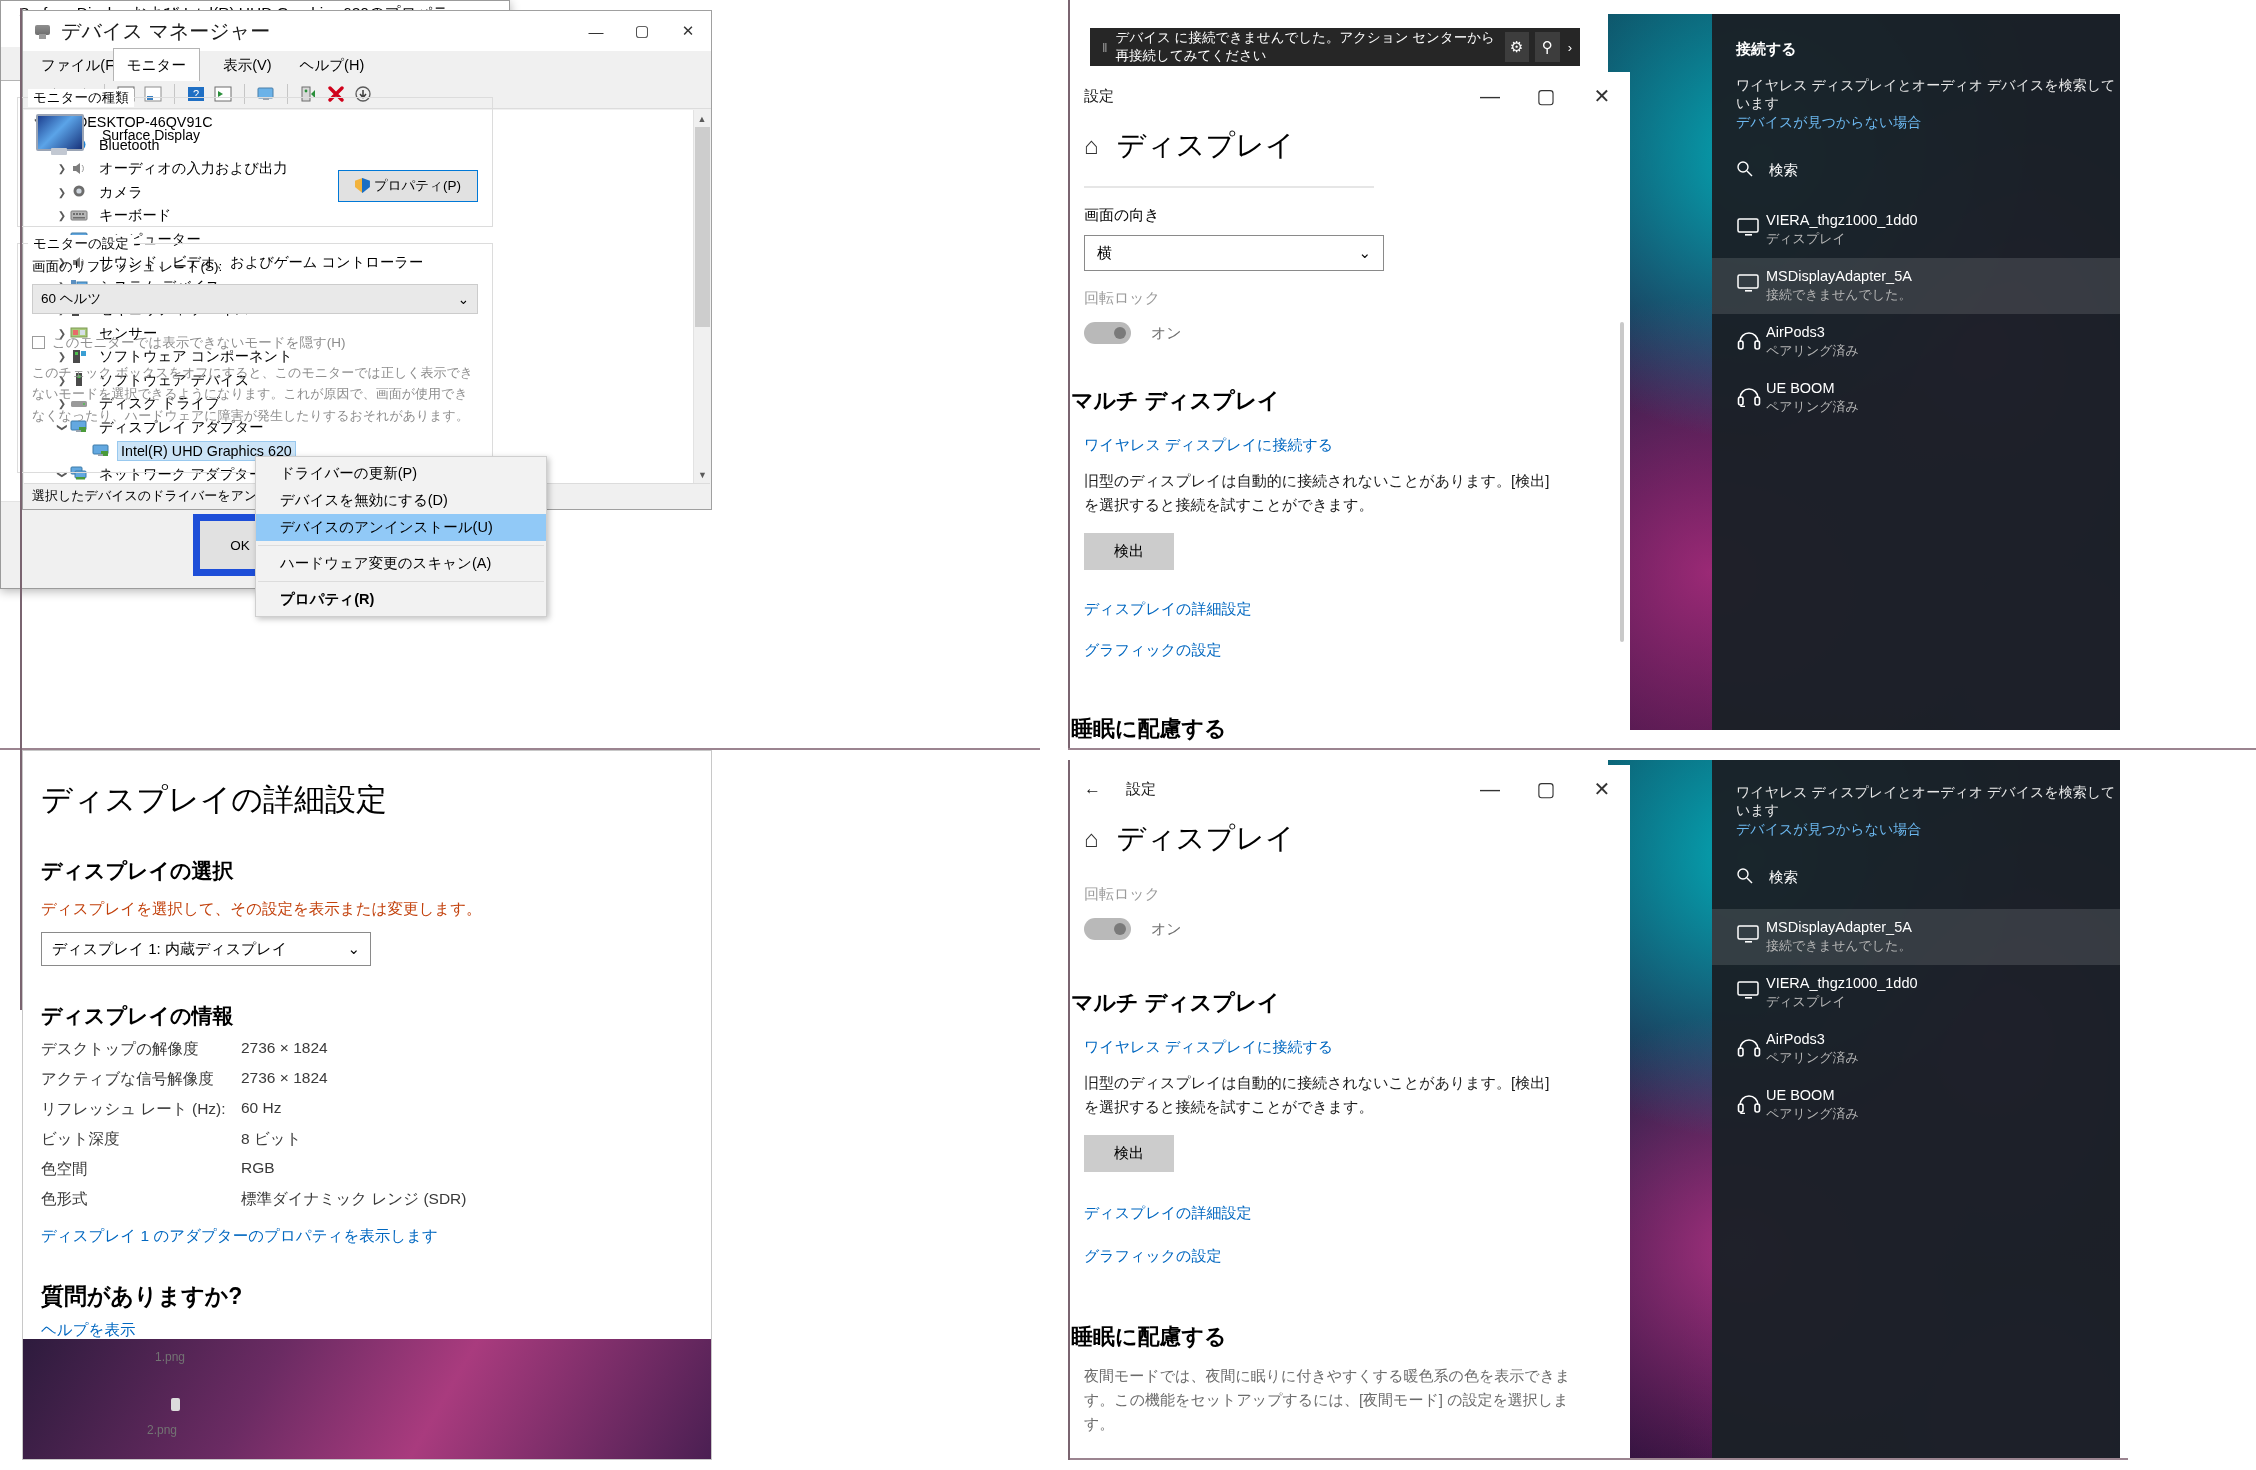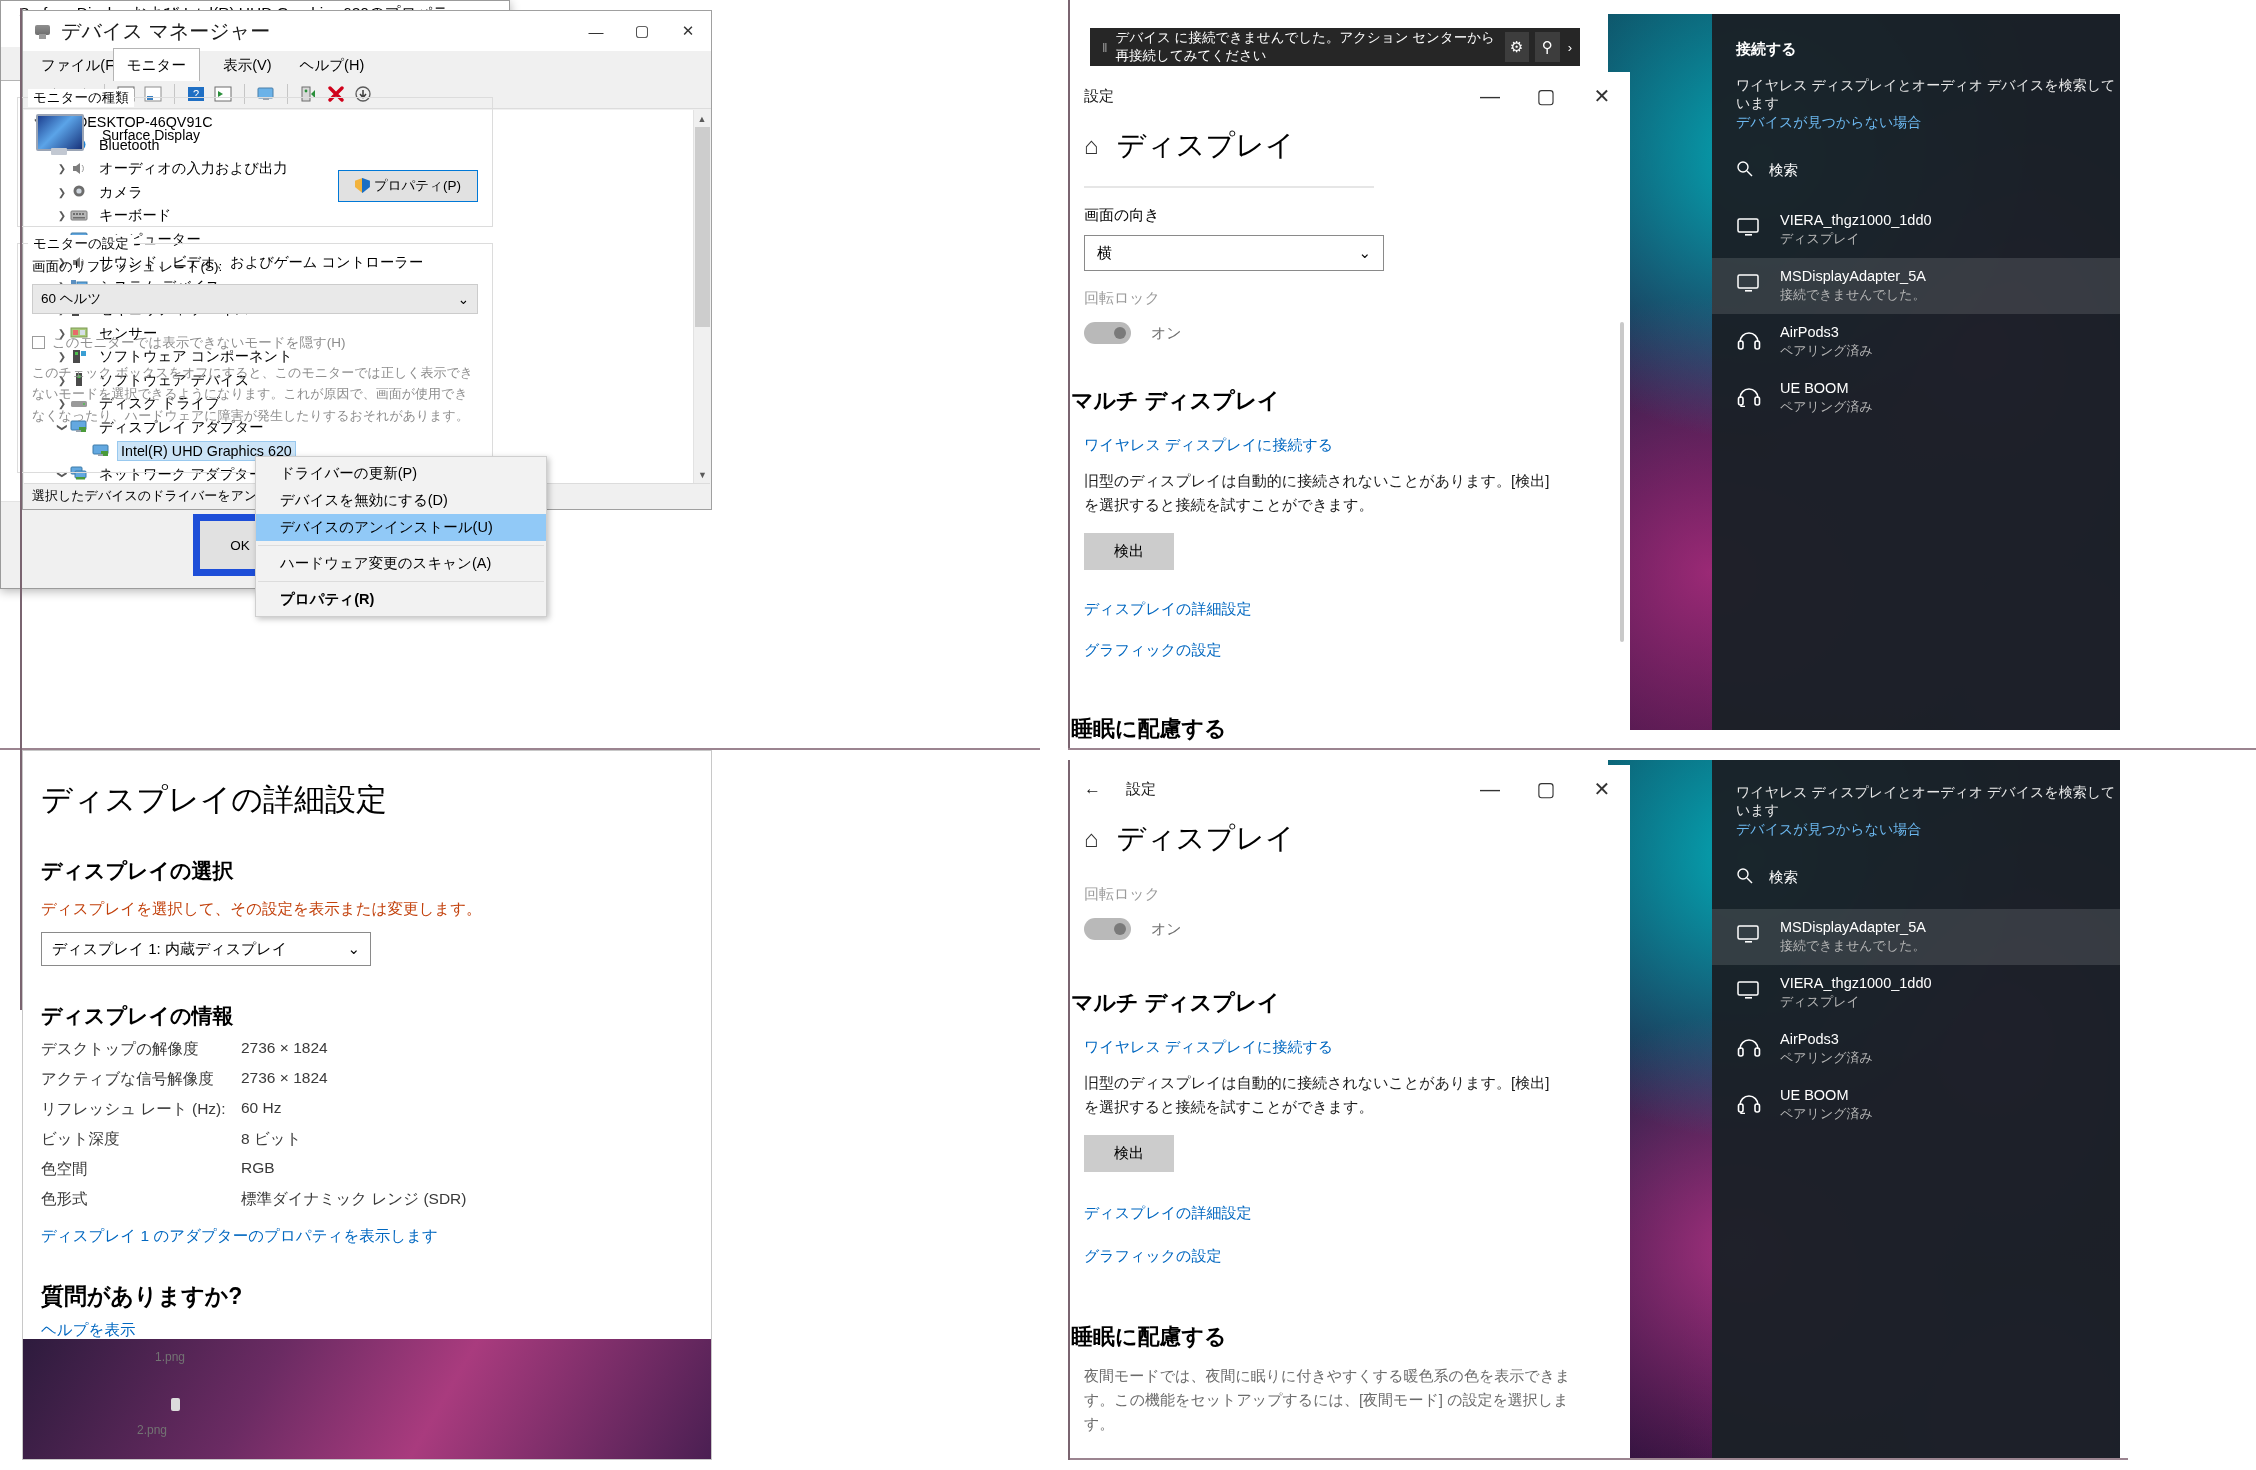--- a/index.html
+++ b/index.html
@@ -146,21 +146,21 @@
   #toast .chev2{ margin-left:8px; margin-right:8px; font-size:13px;}
 
   
   .flyout { position:absolute; background:rgba(26,32,38,.96); color:#fff; }
   #flytop { left:1712px; top:14px; width:408px; height:716px; }
   #flybot { left:1712px; top:760px; width:408px; height:700px; }
   .fly-h { font-size:15px; font-weight:bold; margin:26px 0 0 24px;}
   .fly-p { font-size:14px; margin:18px 0 0 24px; color:#e8e8e8;}
   .fly-link{ font-size:14px; margin:6px 0 0 24px; color:#6cb8f0;}
   .fly-search{ display:flex; align-items:center; gap:16px; margin:28px 0 0 24px; font-size:14.5px;}
-  .dev { display:flex; align-items:center; gap:18px; padding:10px 0 10px 24px; }
+  .dev { display:flex; align-items:center; gap:4px; padding:10px 0 10px 24px; }
   .dev.sel { background:rgba(255,255,255,.12); }
   .dev .dn1{ font-size:14.5px; color:#fff;}
   .dev .dn2{ font-size:13px; color:#b6b6b6; margin-top:2px;}
 
   
   .qline { position:absolute; background:#7a6470; }
 </style>
 </head>
 <body>
 
@@ -446,21 +446,21 @@
           <span class="info-k">色形式</span>
           <span>標準ダイナミック レンジ (SDR)</span>
         </div>
       </div>
     <a class="lnk">ディスプレイ 1 のアダプターのプロパティを表示します</a>
     <div class="as-h2" style="margin-top:34px;font-size:23px;">質問がありますか?</div>
     <a class="lnk" style="margin-top:8px;">ヘルプを表示</a>
 
     <div class="wallstrip"></div>
     <div class="thumbitem" style="left:132px; bottom:95px;">1.png</div>
-    <div class="thumbitem" style="left:114px; bottom:22px;">2.png</div>
+    <div class="thumbitem" style="left:124px; bottom:22px;">2.png</div>
     <div style="position:absolute;left:148px;bottom:48px;width:9px;height:13px;background:#dcdcdc;border-radius:2px;"></div>
   </div>
 
   <div id="monprop">
     <div class="mp-title">
       <span>Surface Display および Intel(R) UHD Graphics 620のプロパティ</span>
       <span class="mp-close">✕</span>
     </div>
     <div class="tabs">
       <div class="tab">アダプター</div>

